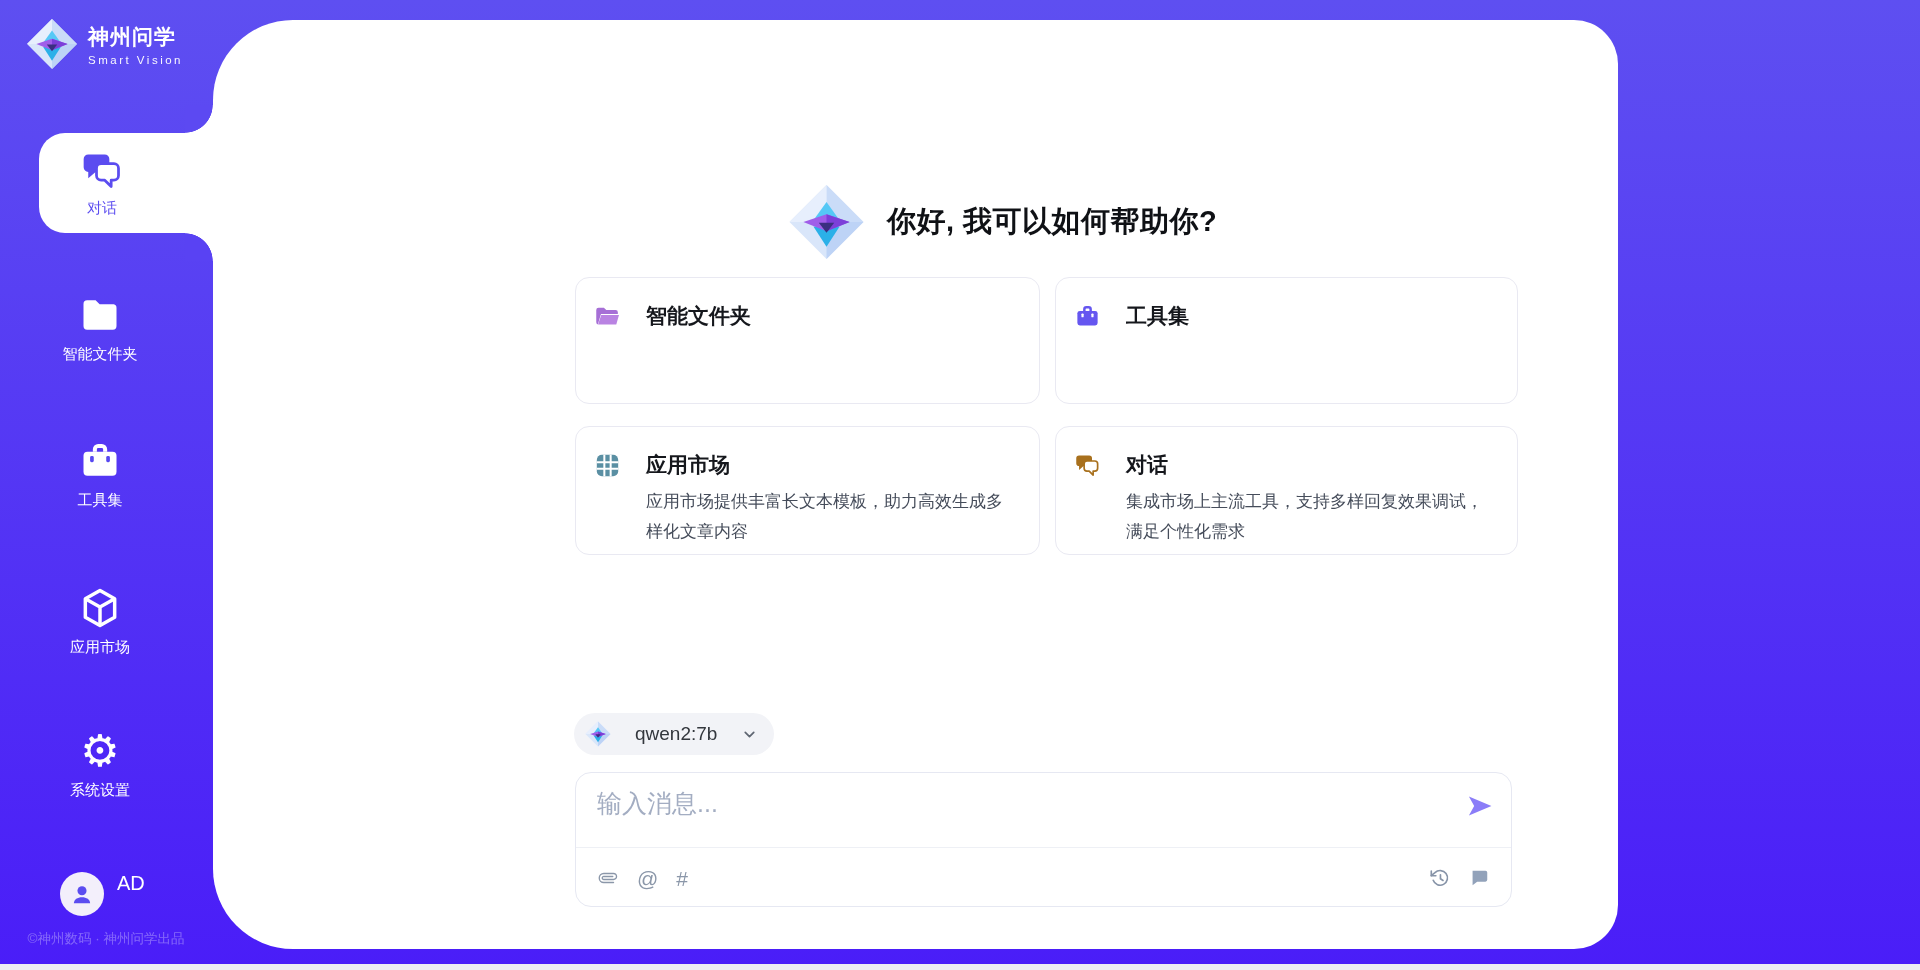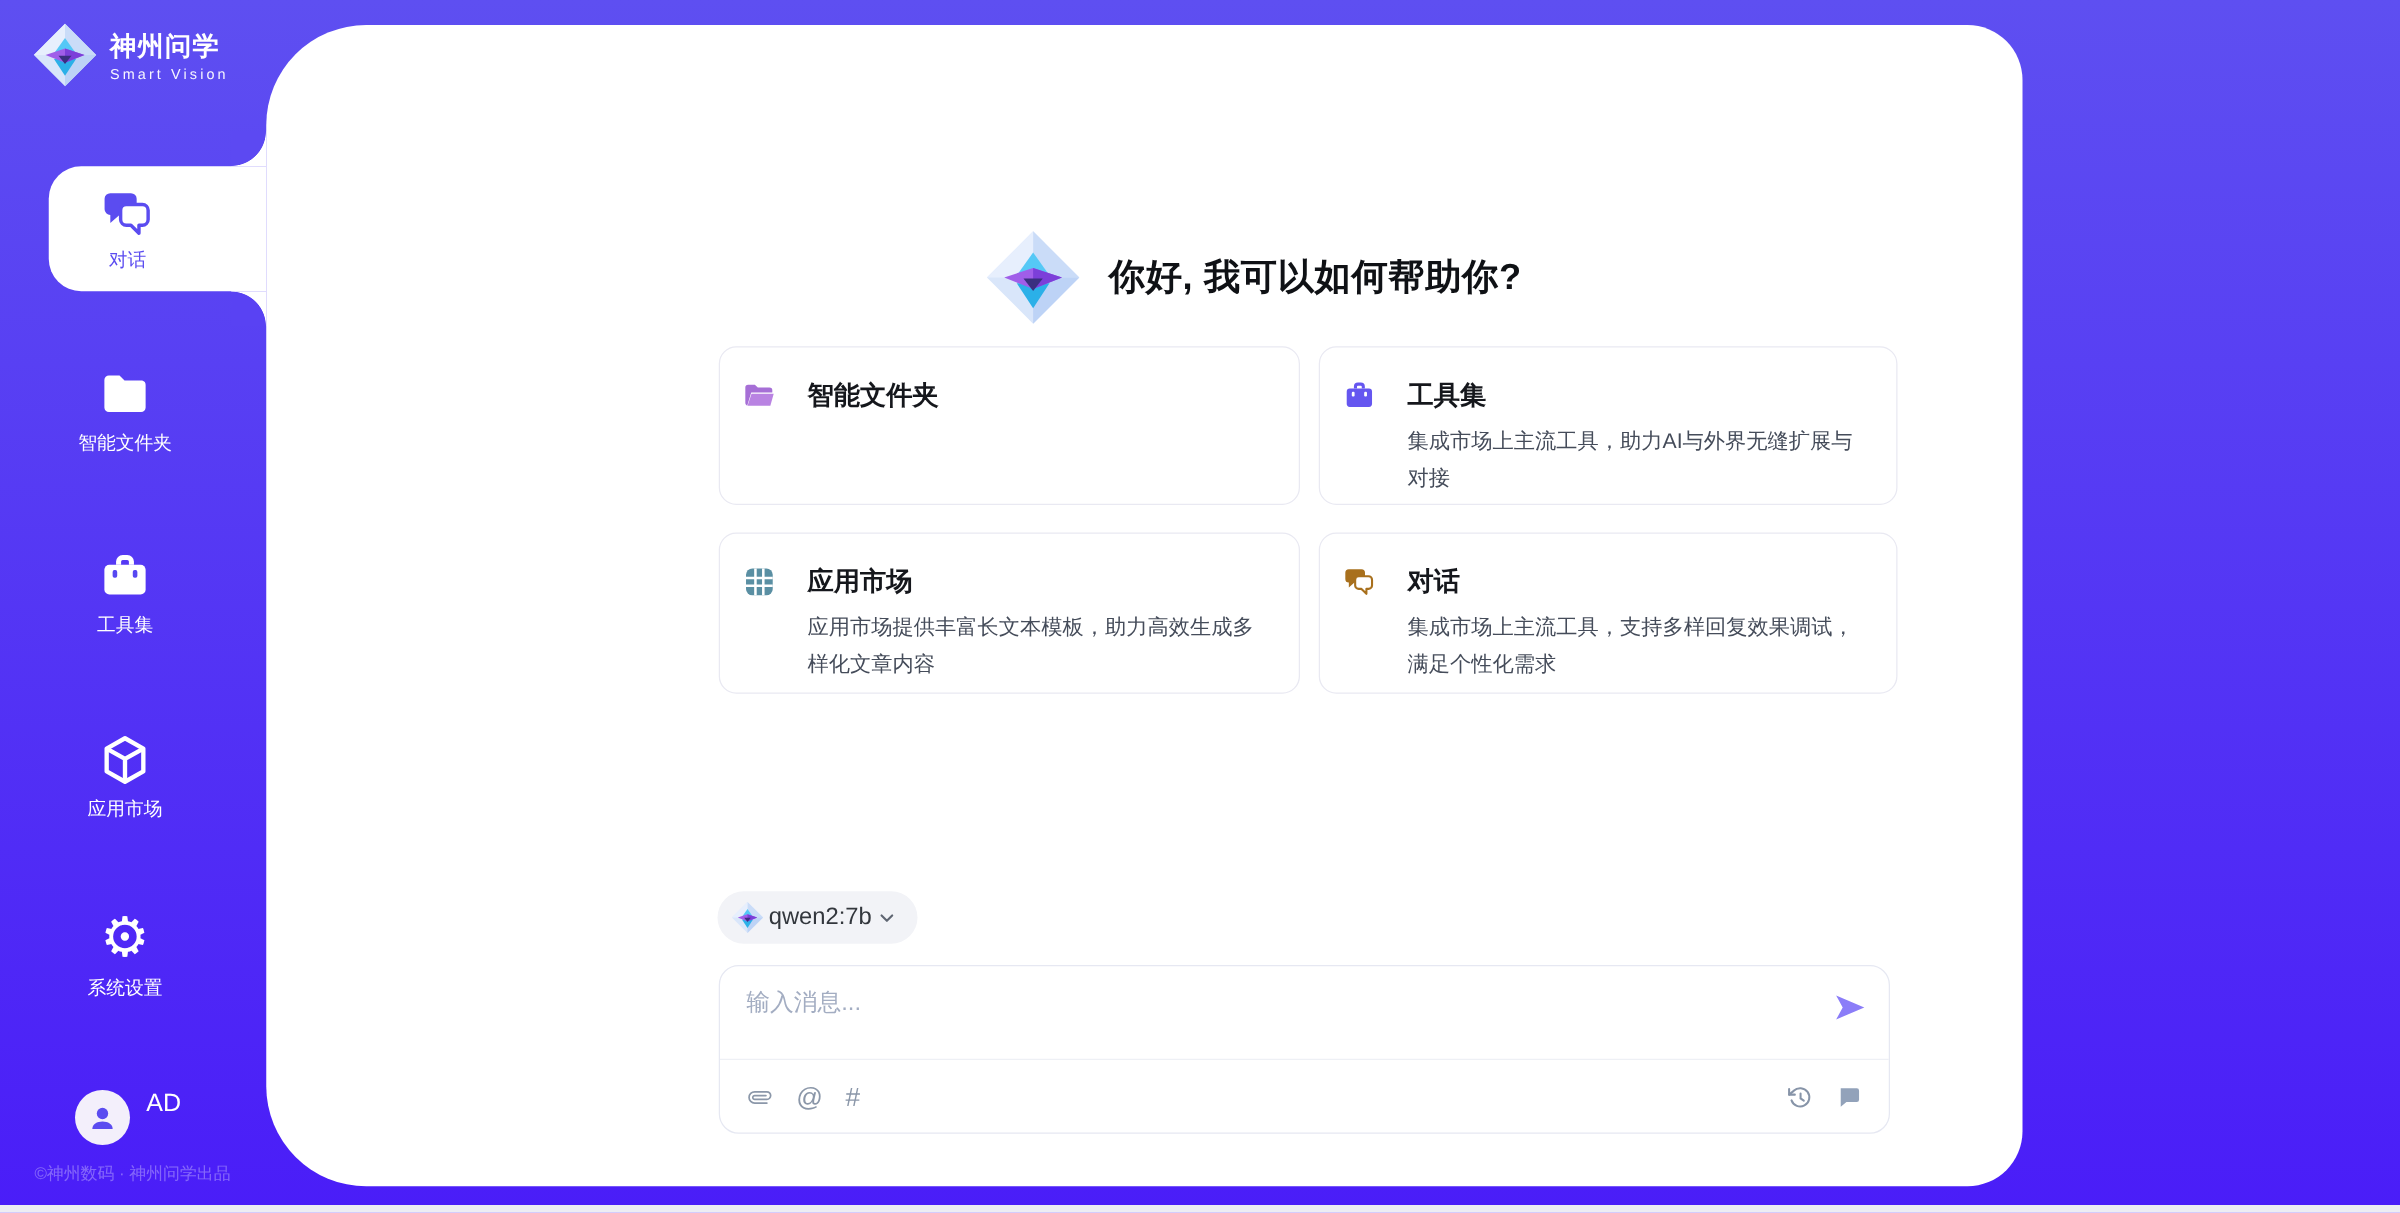--- a/index.html
+++ b/index.html
@@ -56,30 +56,30 @@
   .card-2 { left:842px; top:257px; width:463px; height:127px; }
   .card-3 { left:362px; top:406px; width:465px; height:129px; }
   .card-4 { left:842px; top:406px; width:463px; height:129px; }
   
   .card-head { display:flex; align-items:center; gap:25px; }
   .card-head svg { width:27px; height:27px; flex:0 0 auto; }
   .card-title { font-size:21px; font-weight:700; color:#15171c; }
   .card-desc { margin:8px 0 0 52px; font-size:17px; line-height:30px; color:#454c5a; }
 
   .model-pill { position:absolute; left:361px; top:693px; height:42px;
-    display:inline-flex; align-items:center; gap:4px; padding:0 16px 0 11px;
+    display:inline-flex; align-items:center; gap:24px; padding:0 16px 0 11px;
     background:#f2f3f7; border-radius:21px; cursor:pointer; }
   .model-pill svg.gem { width:26px; height:26px; }
   .model-name { font-size:19px; color:#33373d; }
   .model-pill svg.chev { width:17px; height:17px; }
 
   .composer { position:absolute; left:362px; top:752px; width:937px; height:135px;
     border:1px solid #e6e8f2; border-radius:16px; background:#fff; }
   .composer input { position:absolute; left:21px; top:13px; width:850px; height:34px;
-    border:none; outline:none; font-size:19px; color:#2c323d; background:transparent;
+    border:none; outline:none; font-size:25px; color:#2c323d; background:transparent;
     font-family:"Liberation Sans","DejaVu Sans",sans-serif; }
   .composer input::placeholder { color:#a3adc2; }
   .send-btn { position:absolute; right:17px; top:19px; width:28px; height:28px; cursor:pointer; }
   .composer-divider { position:absolute; left:0; right:0; top:74px; height:1px; background:#eef0f5; }
   .composer-bar { position:absolute; left:21px; right:21px; top:82px; height:46px;
     display:flex; align-items:center; gap:18px; }
   .tool-glyph { font-size:21px; color:#8b97a9; cursor:pointer; line-height:1; }
   .tool-svg { width:22px; height:22px; cursor:pointer; }
   .bar-right { margin-left:auto; display:flex; align-items:center; gap:17px; }
 
@@ -193,21 +193,20 @@
     <div class="card card-2">
       <div class="card-head">
         <svg viewBox="0 0 24 24">
           <path d="M9.2 7V5.6A1.8 1.8 0 0 1 11 3.8h2a1.8 1.8 0 0 1 1.8 1.8V7" fill="none" stroke="#6556f0" stroke-width="2.2"></path>
           <rect x="3" y="7" width="18" height="13" rx="2.2" fill="#6556f0"></rect>
           <rect x="6.6" y="9.3" width="2" height="3.4" rx="0.8" fill="#ffffff"></rect>
           <rect x="15.4" y="9.3" width="2" height="3.4" rx="0.8" fill="#ffffff"></rect>
         </svg>
         <div class="card-title">工具集</div>
       </div>
-      <div class="card-desc">集成市场上主流工具，助力AI与外界无缝扩展与对接</div>
     </div>
 
     <div class="card card-3">
       <div class="card-head">
         <svg viewBox="0 0 24 24">
           <rect x="2.5" y="2.5" width="19" height="19" rx="4.5" fill="#5a8fa3"></rect>
           <path d="M9.2 2.5v19M14.8 2.5v19M2.5 9.2h19M2.5 14.8h19" stroke="#ffffff" stroke-width="1.8"></path>
         </svg>
         <div class="card-title">应用市场</div>
       </div>

